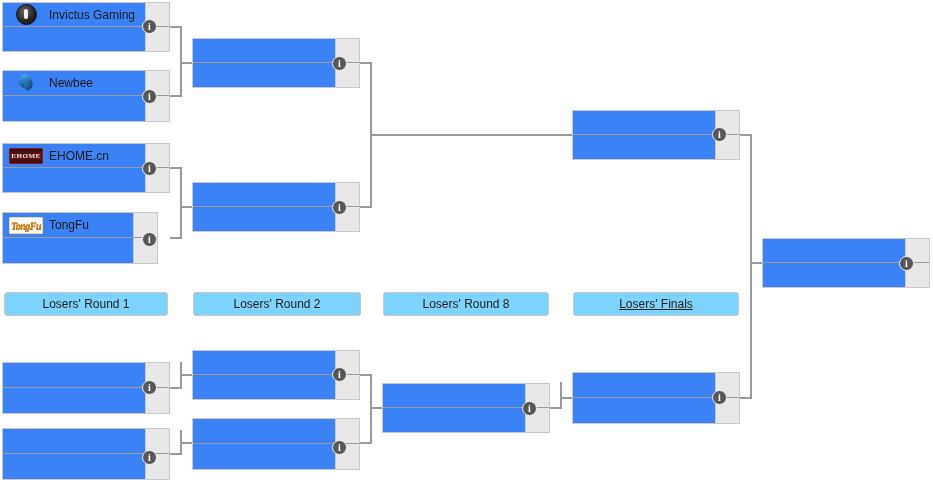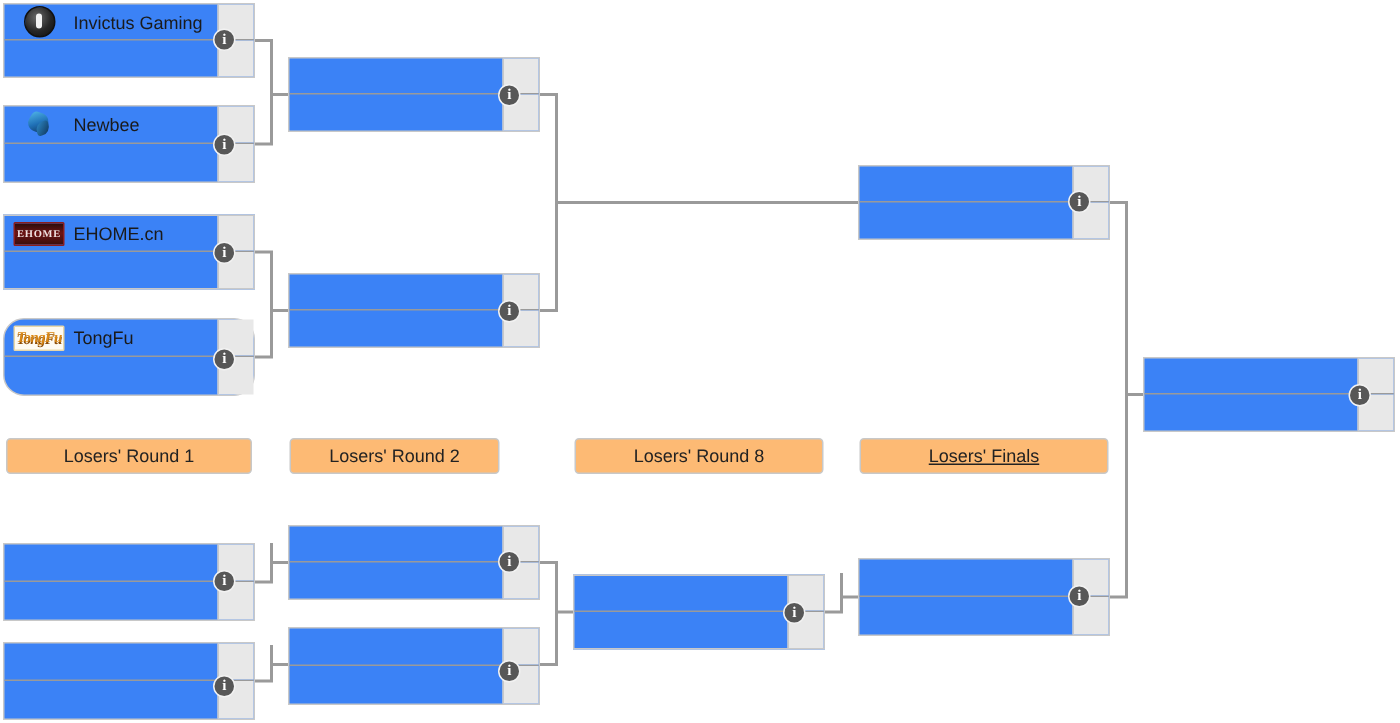--- a/index.html
+++ b/index.html
@@ -110,21 +110,21 @@
     box-sizing: border-box;
   }
 
   
   .round-label {
     position: absolute;
     box-sizing: border-box;
     height: 24px;
     border: 1px solid #c8c8c8;
     border-radius: 3px;
-    background: #fdba74;
+    background: #7dd3fc;
     display: flex;
     align-items: center;
     justify-content: center;
     font-size: 12px;
     color: #222;
     z-index: 2;
   }
 
   
   .logo-ig {
@@ -268,21 +268,21 @@
           </div>
           <div class="score-cell"></div>
         </div>
         <div class="match-row row-bottom">
           <div class="team-cell empty">
             <span class="team-name"></span>
           </div>
           <div class="score-cell"></div>
         </div>
       </div>
-      <div class="match" style="left: 2px; top: 212px; width: 168px; height: 52px; border-radius: 14px;">
+      <div class="match" style="left: 2px; top: 212px; width: 156px; height: 52px;">
         <div class="match-row row-top">
           <div class="team-cell">
             <span class="team-logo">
               <span class="logo-tongfu">
                 <span>TongFu</span>
               </span>
             </span>
             <span class="team-name">TongFu</span>
           </div>
           <div class="score-cell"></div>
@@ -430,21 +430,21 @@
         <div class="match-row row-bottom">
           <div class="team-cell empty">
             <span class="team-name"></span>
           </div>
           <div class="score-cell"></div>
         </div>
       </div>
     </div>
   <div id="labels-layer">
       <div class="round-label" style="left: 4px; top: 292px; width: 164px;">Losers' Round 1</div>
-      <div class="round-label" style="left: 193px; top: 292px; width: 140px;">Losers' Round 2</div>
+      <div class="round-label" style="left: 193px; top: 292px; width: 168px;">Losers' Round 2</div>
       <div class="round-label" style="left: 383px; top: 292px; width: 166px;">Losers' Round 8</div>
       <div class="round-label" style="left: 573px; top: 292px; width: 166px; text-decoration: underline;">Losers' Finals</div>
     </div>
 
 <div class="info-badge" style="left: 142px; top: 19px;">i</div>
     <div class="info-badge" style="left: 142px; top: 89px;">i</div>
     <div class="info-badge" style="left: 142px; top: 161px;">i</div>
     <div class="info-badge" style="left: 142px; top: 232px;">i</div>
     <div class="info-badge" style="left: 332px; top: 56px;">i</div>
     <div class="info-badge" style="left: 332px; top: 200px;">i</div>

